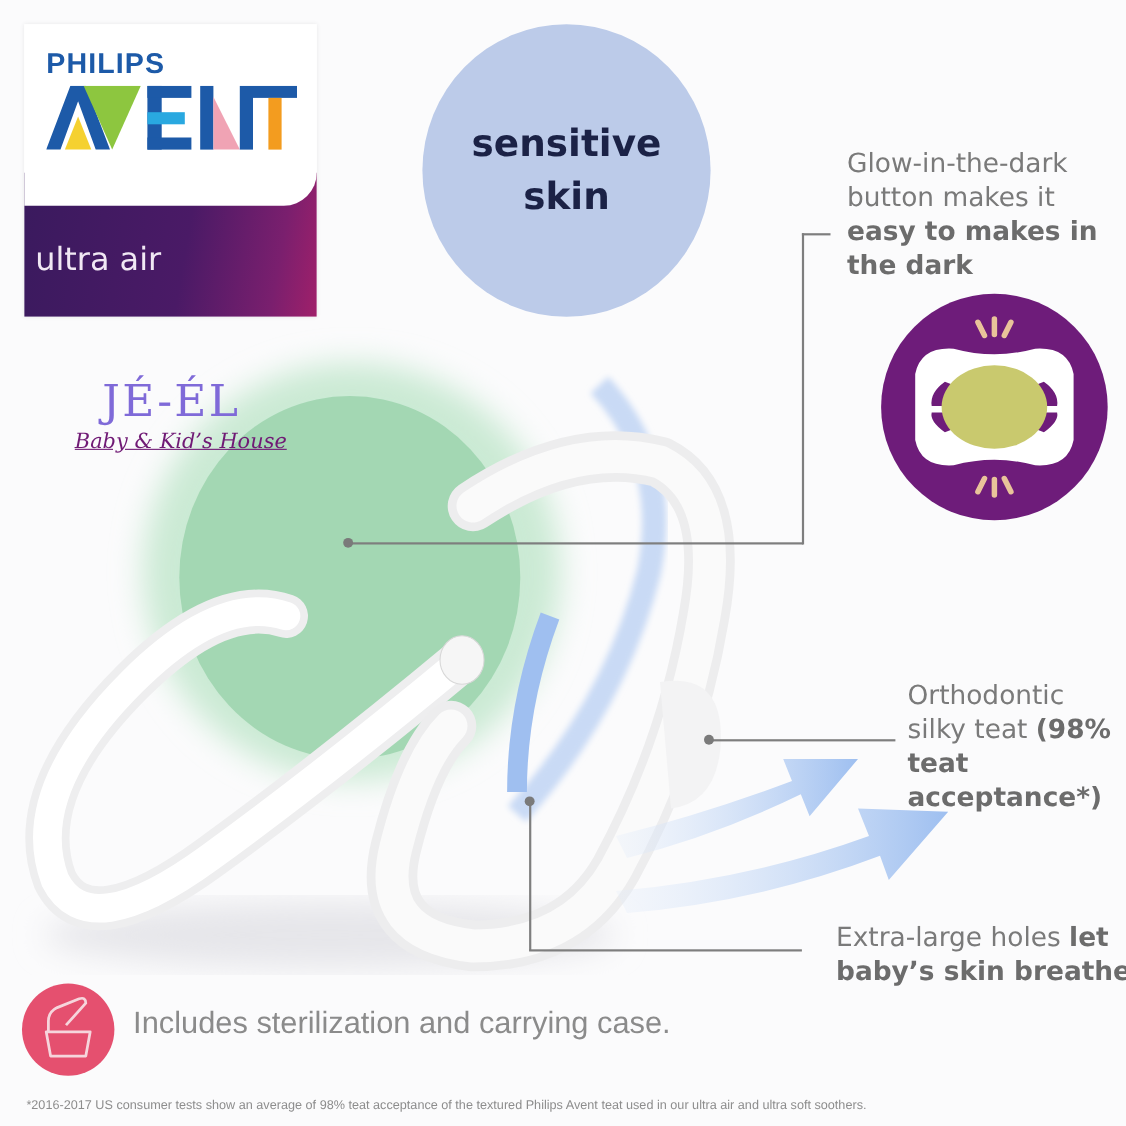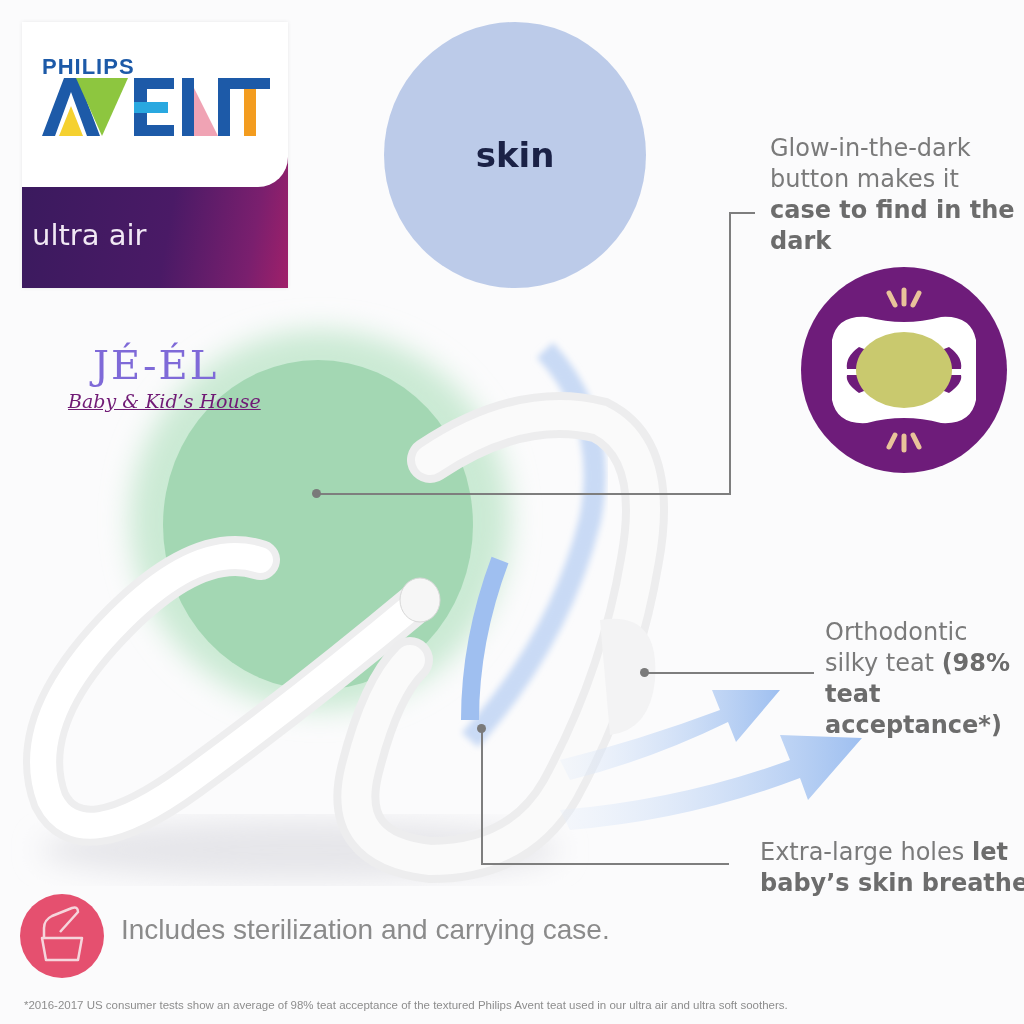--- a/index.html
+++ b/index.html
@@ -2,21 +2,21 @@
 <html><head>
 <meta charset="utf-8">
 <style>
   html, body { margin:0; padding:0; }
   body { width:1024px; height:1024px; background:#fbfbfc; position:relative; overflow:hidden; font-family:"DejaVu Sans", sans-serif; }
   .abs { position:absolute; }
   
   .logo-card { left:22px; top:22px; width:266px; height:266px; background:#fff; box-shadow:0 0 4px rgba(0,0,0,0.08); overflow:hidden; }
   .logo-white { position:absolute; left:0; top:0; width:266px; height:165px; background:#fff; border-bottom-right-radius:30px; z-index:2; }
   .logo-purple { position:absolute; left:0; top:135px; width:266px; height:131px; background:linear-gradient(100deg,#3a1a5e 0%,#4a1a66 55%,#7a1f6e 85%,#a0206a 100%); }
-  .philips { position:absolute; left:20px; top:32px; font-family:"Liberation Sans", sans-serif; font-weight:bold; font-size:22px; color:#1d5aa8; letter-spacing:1px; }
+  .philips { position:absolute; left:20px; top:20px; font-family:"Liberation Sans", sans-serif; font-weight:bold; font-size:26px; color:#1d5aa8; letter-spacing:1px; }
   .avent { position:absolute; left:20px; top:56px; }
   .ultra-air { position:absolute; left:10px; top:196px; font-family:"DejaVu Sans", sans-serif; font-size:29px; color:#f1e8f4; }
   
   .bubble { left:384px; top:22px; width:262px; height:266px; border-radius:50%; background:#bccbe9; display:flex; align-items:center; justify-content:center; text-align:center; }
   .bubble-text { font-family:"DejaVu Sans", sans-serif; font-weight:bold; font-size:34px; line-height:48px; color:#1b2246; }
   
   .callout { font-family:"DejaVu Sans", sans-serif; font-size:24px; line-height:31px; color:#7a7a7a; }
   .callout b { color:#6c6c6c; }
   .c1 { left:770px; top:133px; width:250px; }
   .c2 { left:825px; top:617px; width:195px; }
@@ -113,26 +113,27 @@
 
       <rect x="188" y="0" width="40" height="11" fill="#1d5aa8"></rect>
       <rect x="202" y="11" width="12" height="47" fill="#f39c1f"></rect>
     </svg>
   </div>
   <div class="ultra-air">ultra air</div>
 </div>
 
 <div class="abs bubble">
   <div class="bubble-text">
+    <div>sensitive</div>
     <div>skin</div>
   </div>
 </div>
 
 <div class="abs callout c1">
-  <span>Glow-in-the-dark button makes it </span><b>case to find in the dark</b>
+  <span>Glow-in-the-dark button makes it </span><b>easy to makes in the dark</b>
 </div>
 <div class="abs callout c2">
   <span>Orthodontic silky teat </span><b>(98% teat acceptance*)</b>
 </div>
 <div class="abs callout c3">
   <span>Extra-large holes </span><b>let baby’s skin breathe</b>
 </div>
 
 <svg class="abs glow-icon" viewBox="0 0 214 210">
   <circle cx="107" cy="105" r="103" fill="#6e1c7a"></circle>

